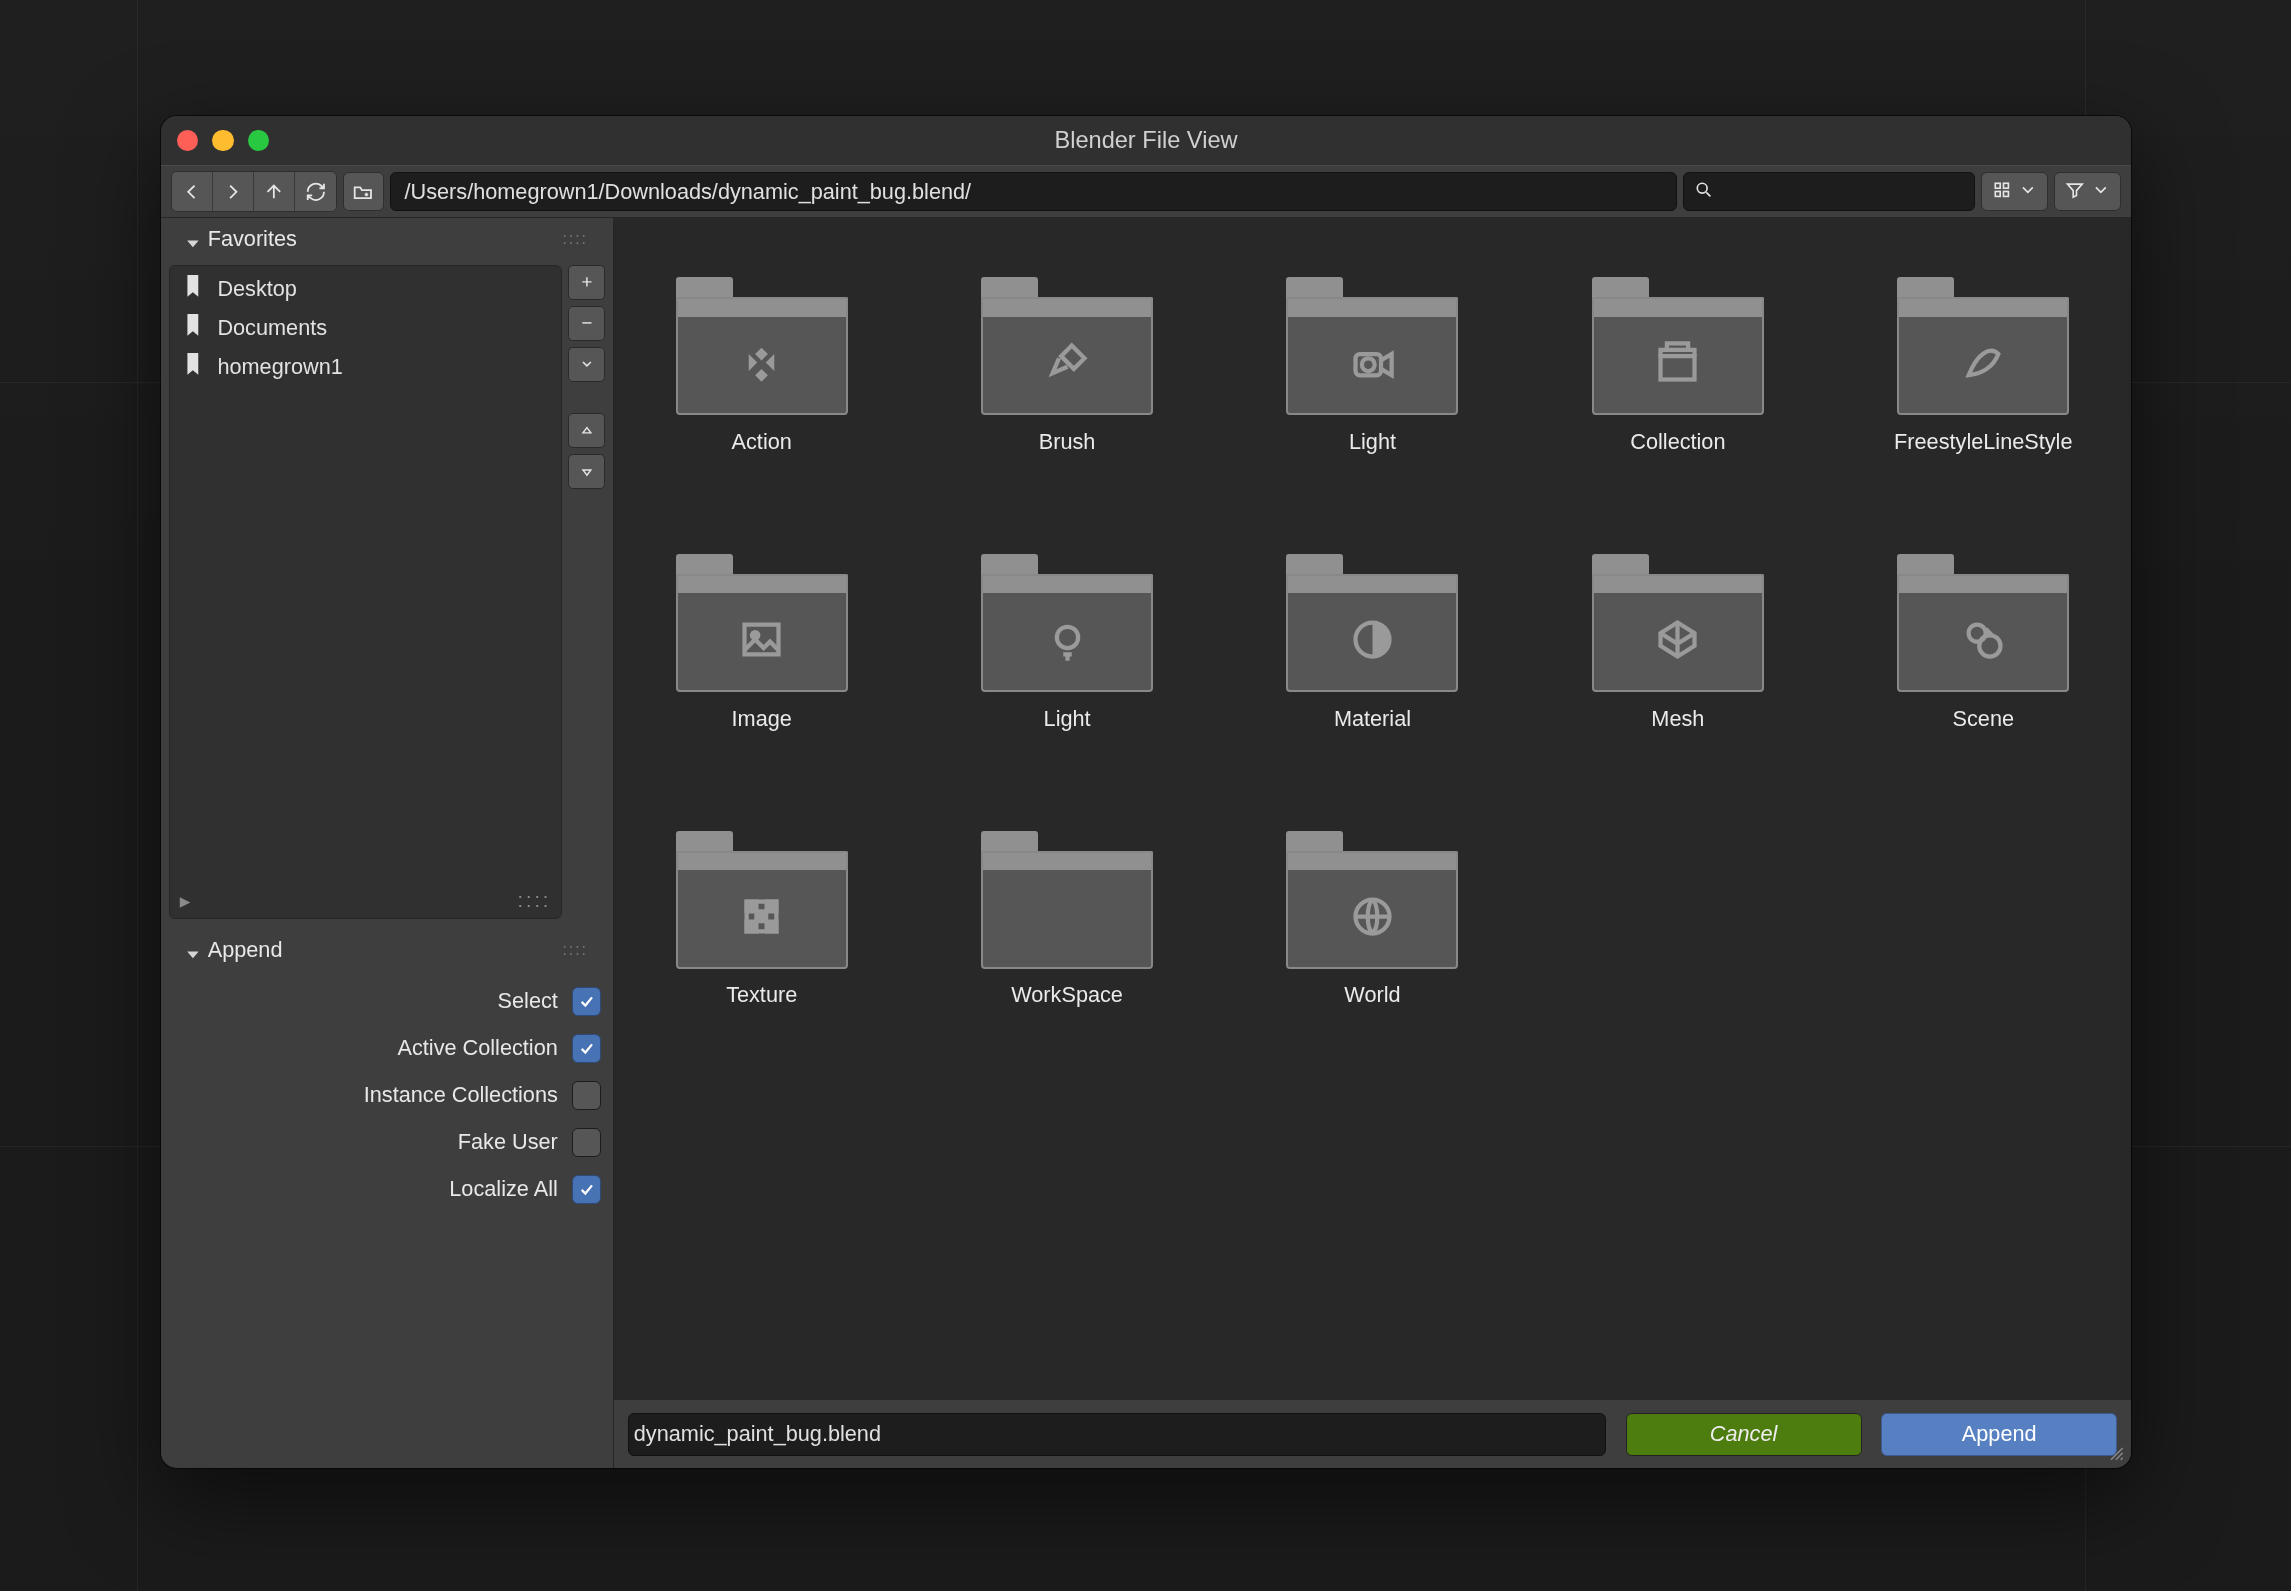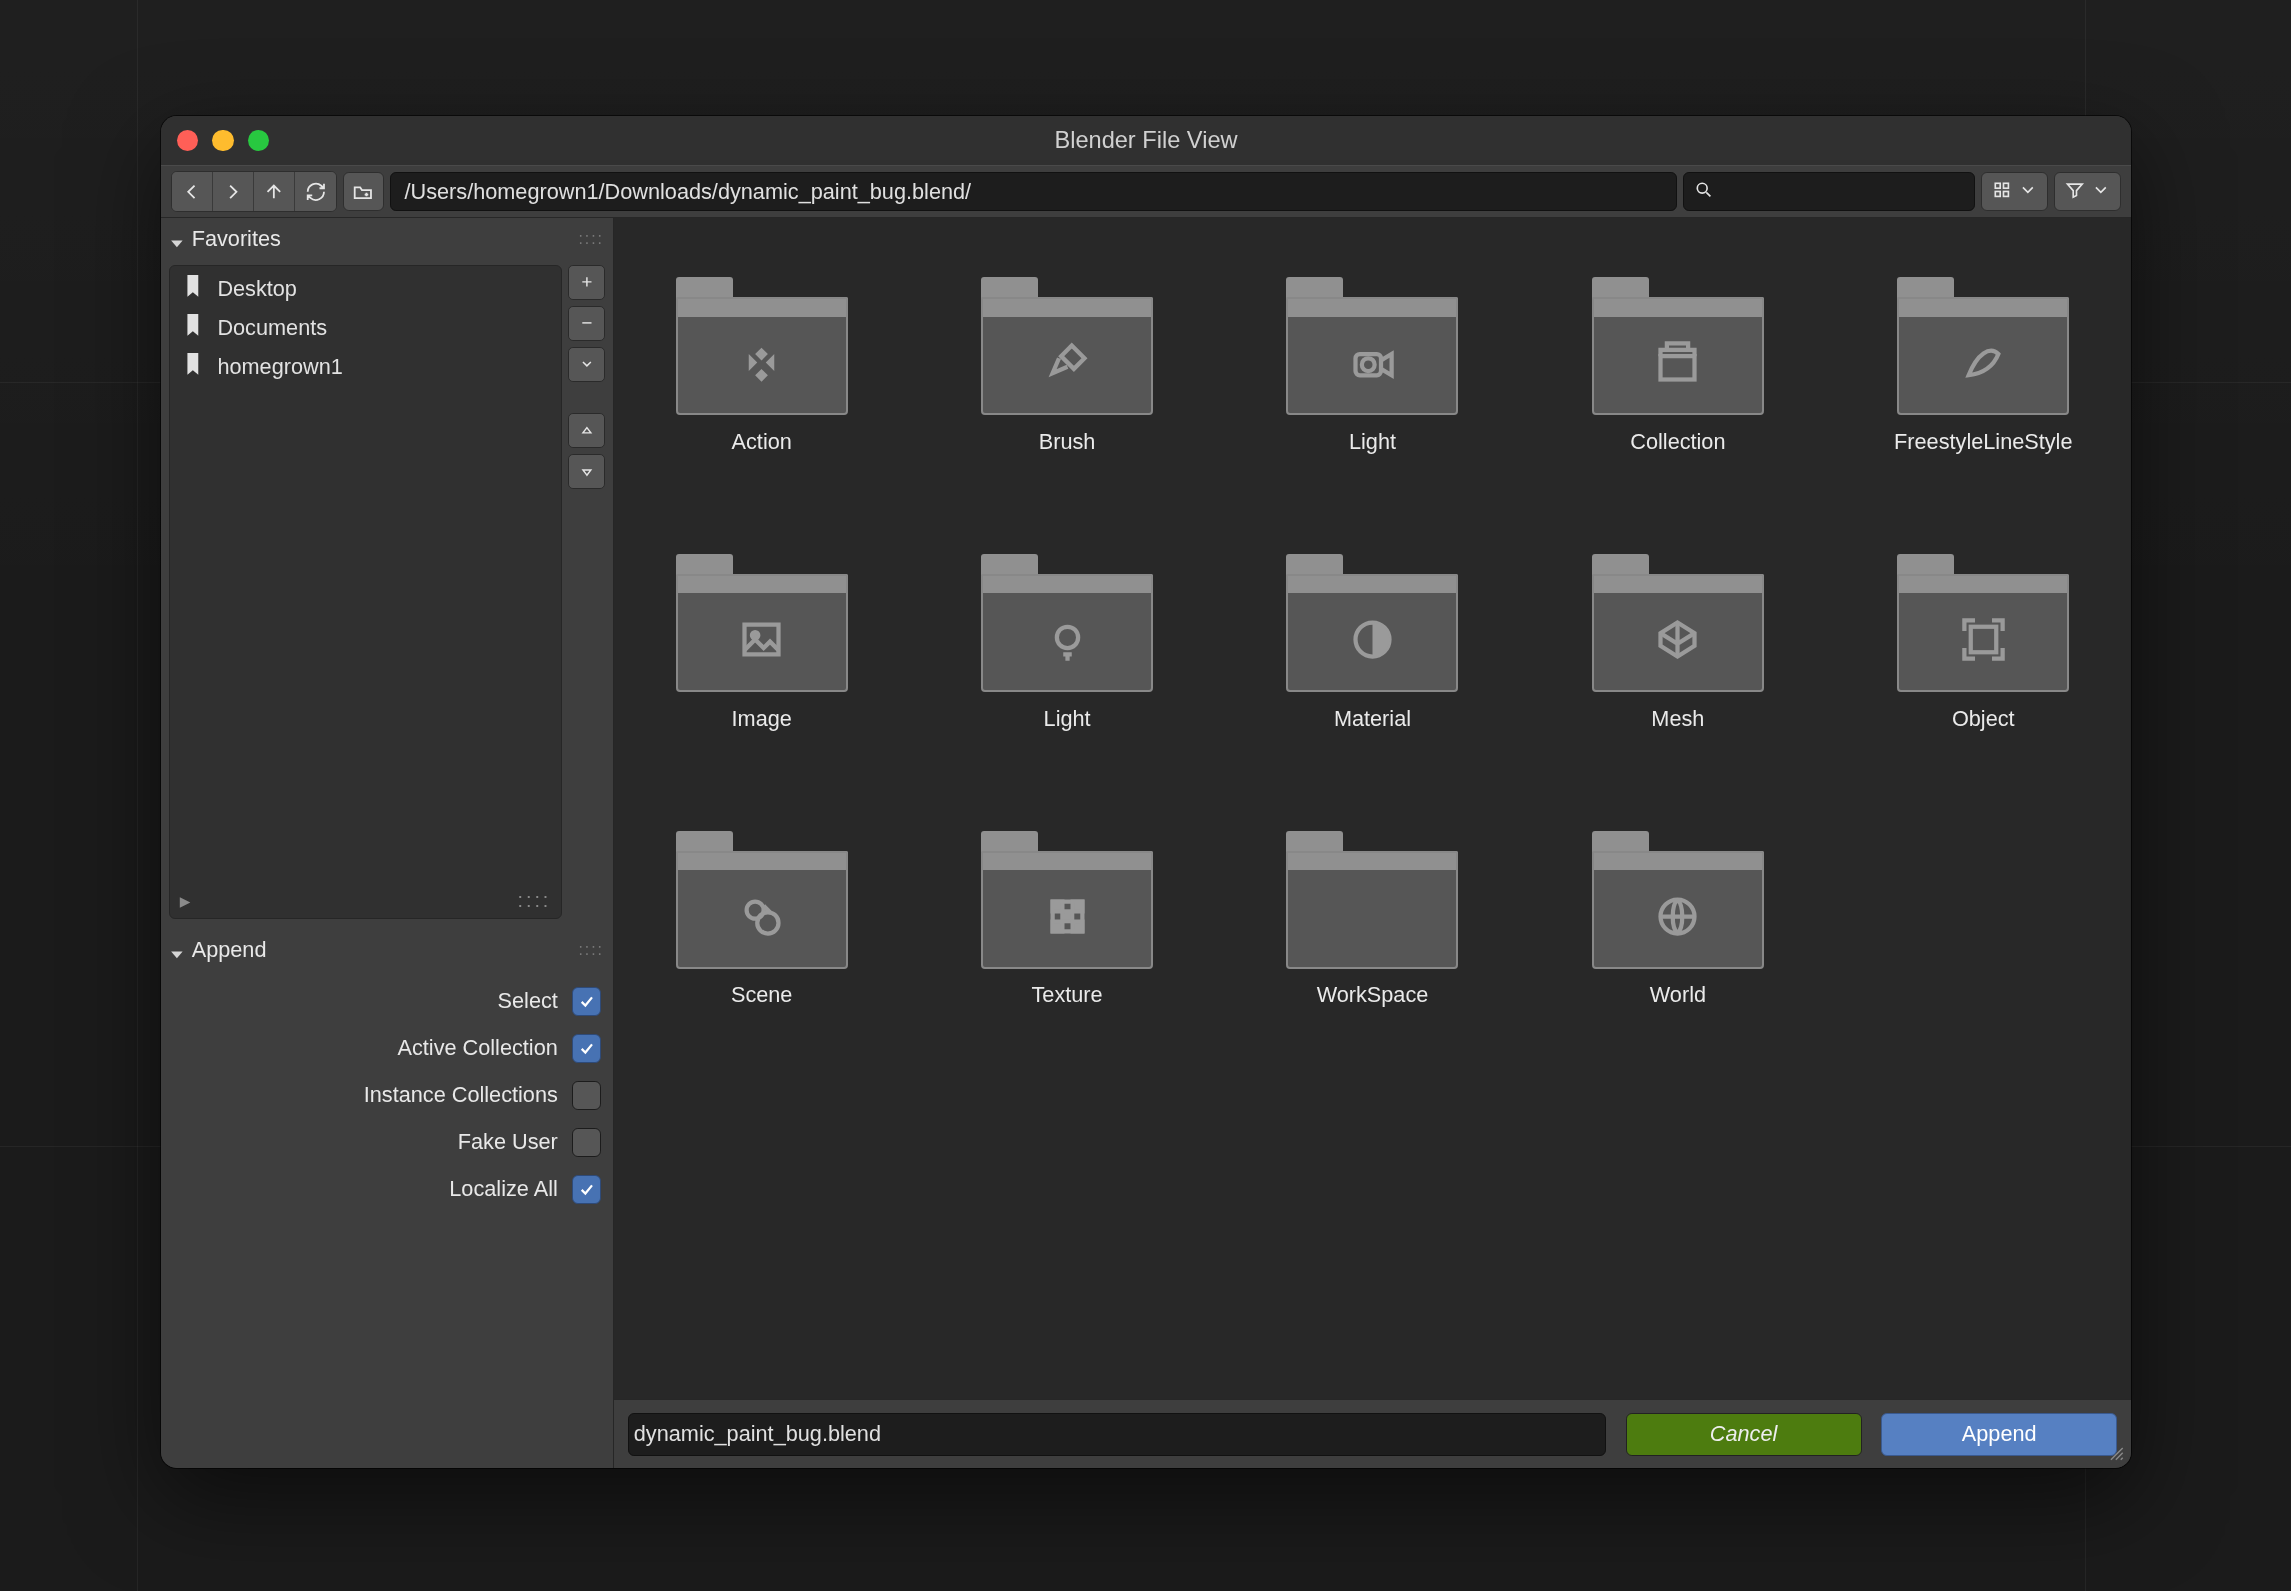--- a/index.html
+++ b/index.html
@@ -151,21 +151,21 @@
   }
   .sidebar {
     width: 453px;
     background: var(--bg-sidebar);
     display:flex; flex-direction:column;
     border-right:1px solid #262626;
   }
   .panel-header {
     height:41px;
     display:flex; align-items:center;
-    padding:0 9px;
+    padding:0 25px;
     font-size:21.7px;
     color:#e8e8e8;
     gap:5.9px;
   }
   .panel-header .grip {
     margin-left:auto;
     color:#787878;
     font-size:15.8px;
     letter-spacing:2px;
   }
@@ -647,33 +647,20 @@
               </div>
             </div>
             <div class="folder-label">Mesh</div>
           </div>
           <div class="folder-item">
             <div class="folder-icon">
               <div class="folder-tab"></div>
               <div class="folder-body">
                 <div class="folder-top-strip"></div>
                 <svg viewBox="0 0 24 24">
-                  <rect x="6" y="6" width="12" height="12"></rect>
-                  <path d="M3 8V3h5M21 8V3h-5M3 16v5h5M21 16v5h-5"></path>
-                </svg>
-              </div>
-            </div>
-            <div class="folder-label">Object</div>
-          </div>
-          <div class="folder-item">
-            <div class="folder-icon">
-              <div class="folder-tab"></div>
-              <div class="folder-body">
-                <div class="folder-top-strip"></div>
-                <svg viewBox="0 0 24 24">
                   <circle cx="9" cy="9" r="4"></circle>
                   <circle cx="15" cy="15" r="5"></circle>
                   <path d="M13 7l3 3"></path>
                 </svg>
               </div>
             </div>
             <div class="folder-label">Scene</div>
           </div>
           <div class="folder-item">
             <div class="folder-icon">

